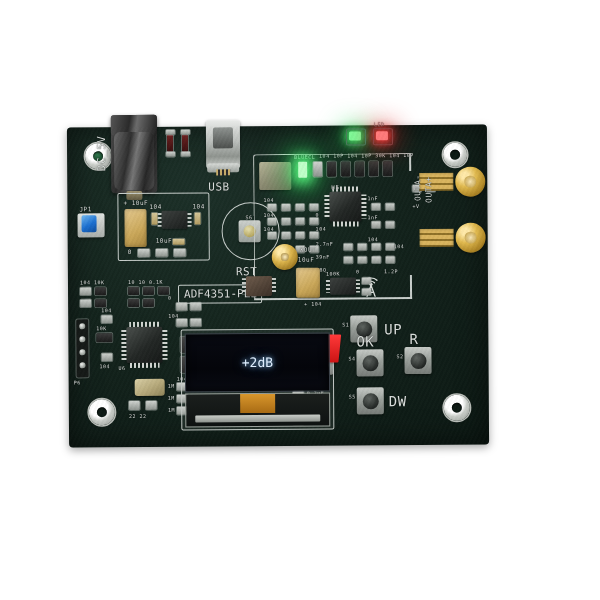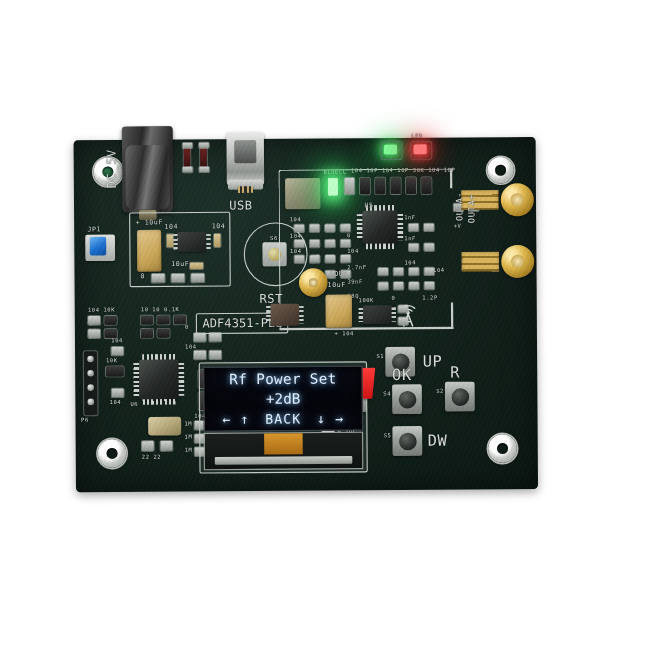--- a/index.html
+++ b/index.html
@@ -439,27 +439,21 @@
     <div class="silk" style="left:320px;top:268px;font-size:14px;">DW</div>
     <div class="silk" style="left:280px;top:268px;font-size:5px;">S5</div>
 
   </div>
 
   <div class="oled-mod">
     <div class="oled-frame"></div>
     <div class="oled-tape"></div>
     <div class="oled-glass">
       <div class="oled-screen">
-        <div class="ol-title">Rf Power Set</div>
         <div class="ol-value">+2dB</div>
-        <div class="ol-nav">
-          <span>← ↑</span>
-          <span style="padding:0 6px;">BACK</span>
-          <span>↓ →</span>
-        </div>
       </div>
     </div>
     <div class="oled-lower">
       <div class="flex"></div>
         <div class="sill"></div>
     </div>
   </div>
 
 </div>
 

